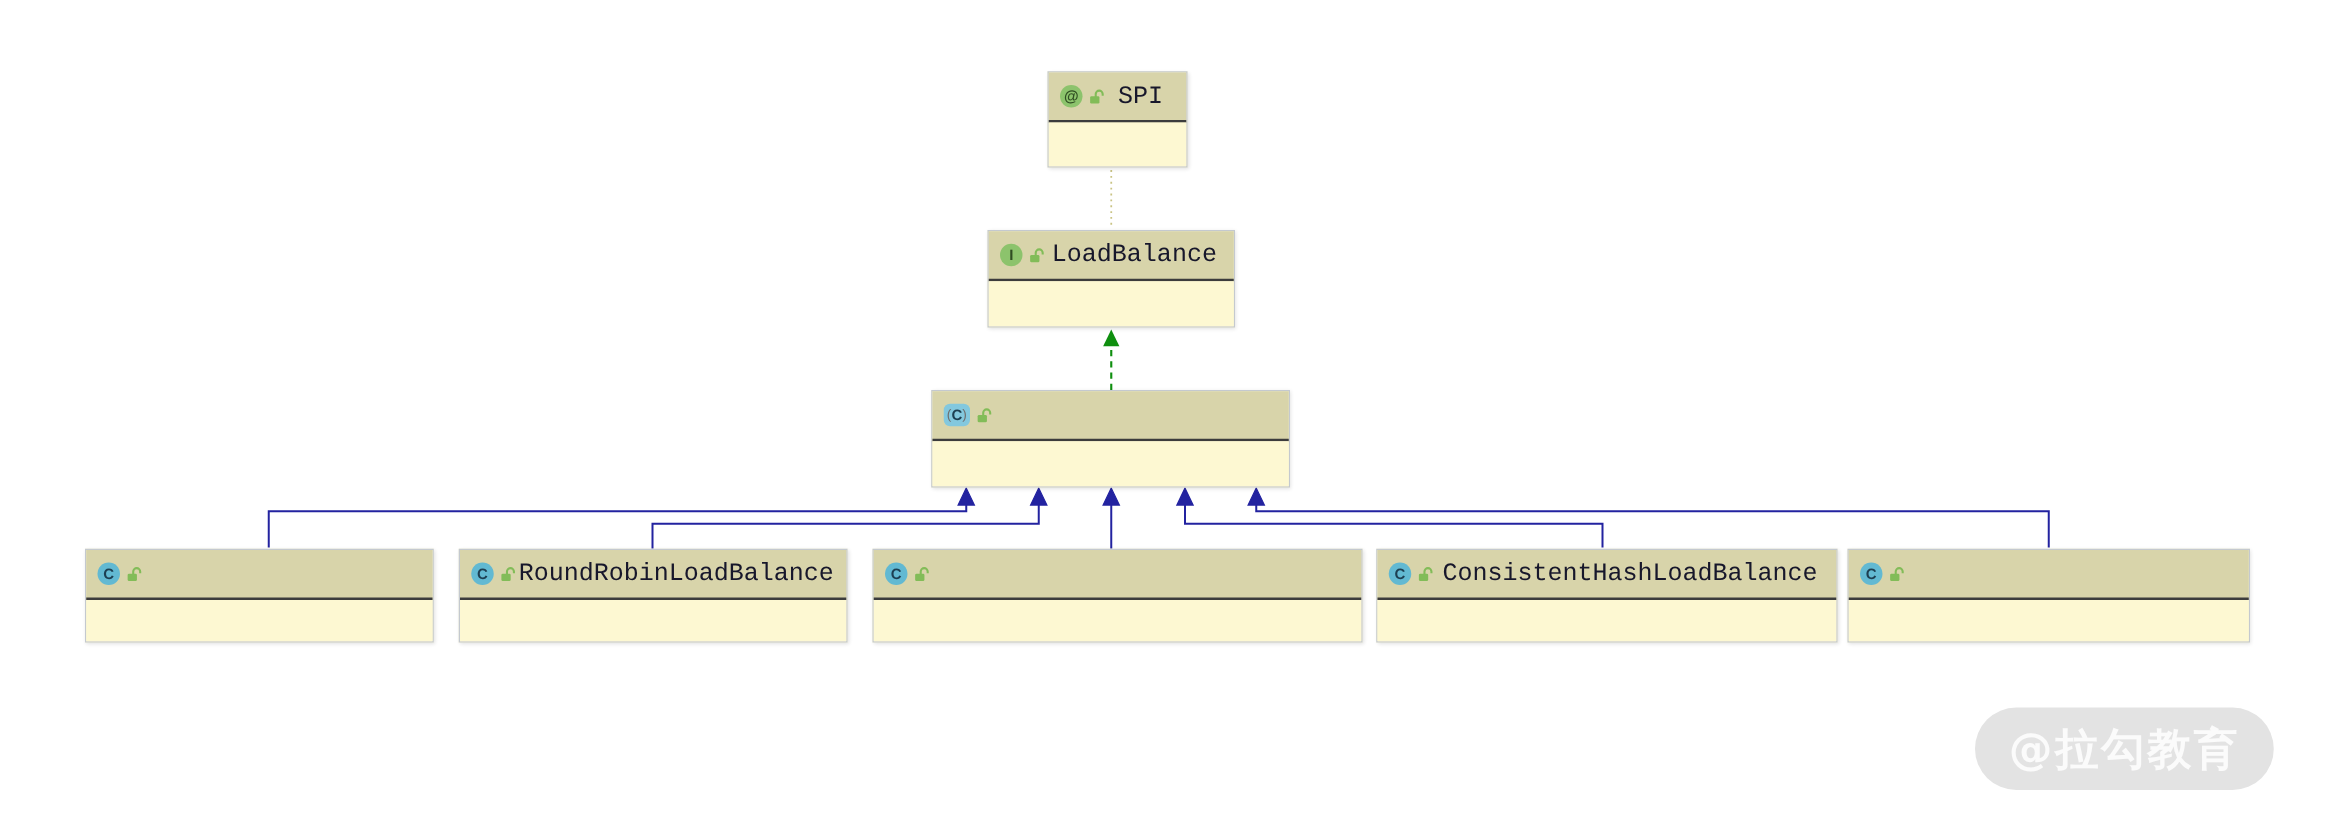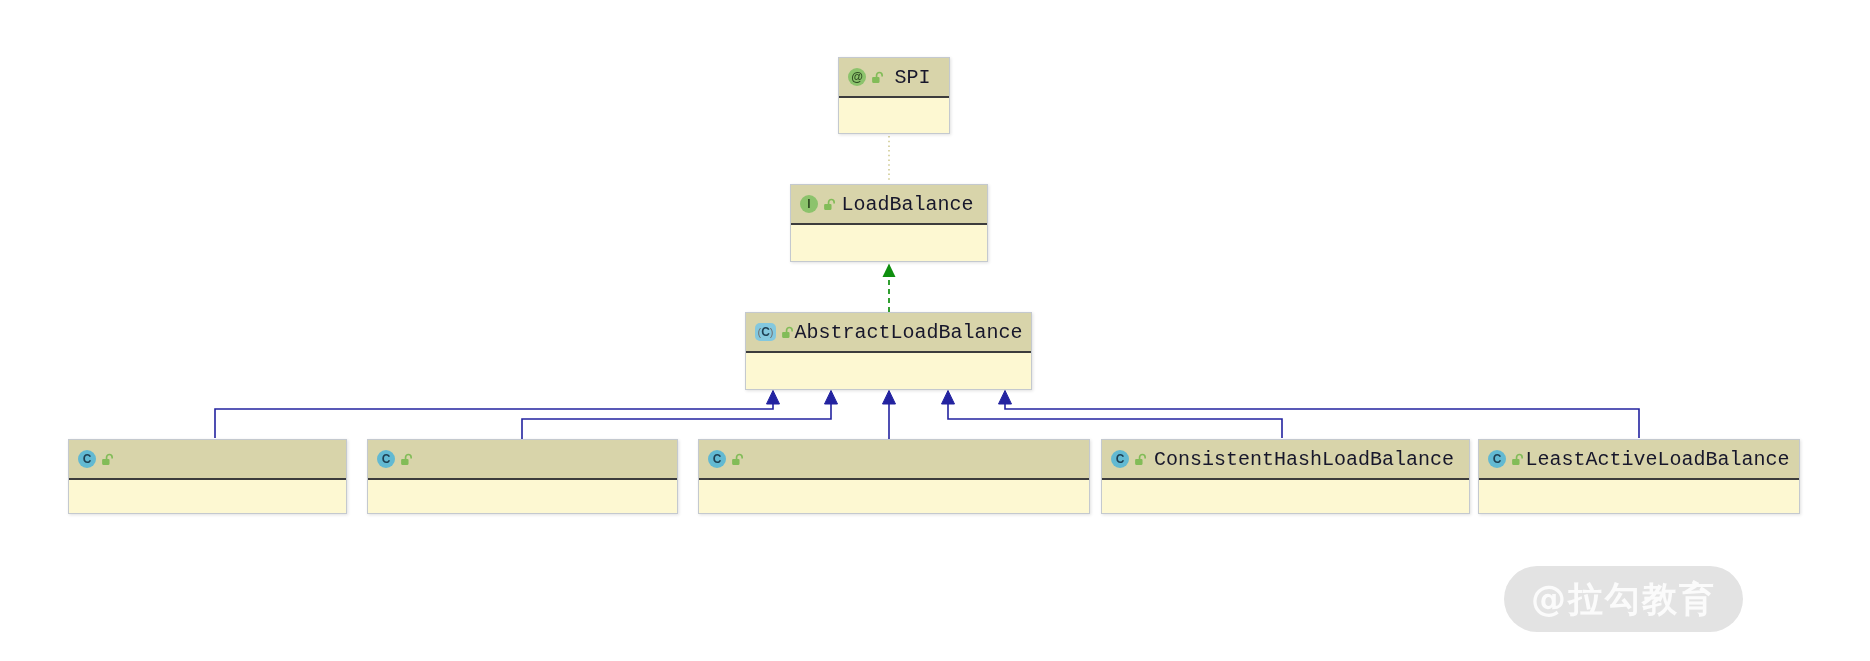--- a/index.html
+++ b/index.html
@@ -61,21 +61,21 @@
   }
   .icon.green-circle { background: var(--icon-green); color: var(--icon-glyph-dark); }
   .icon.teal-circle  { background: var(--icon-teal);  color: var(--icon-teal-glyph); }
   .icon.teal-square  {
     border-radius:5px; background: var(--abstract-teal);
     width:21px; color: var(--icon-teal-glyph);
   }
   .icon .paren { color:#6f6f6f; font-weight:normal; font-size:11px; }
   .lock { margin-left:5px; flex:0 0 auto; display:inline-flex; }
   .watermark {
-    position:absolute; left:1504px; top:566px; width:239px; height:66px;
+    position:absolute; left:1580px; top:566px; width:239px; height:66px;
     background: var(--watermark-bg); border-radius:33px;
     display:flex; align-items:center; justify-content:center;
     font-size:35px; font-weight:bold; color: var(--watermark-text);
     letter-spacing:2px;
     font-family:"DejaVu Sans","Liberation Sans",sans-serif;
   }
 </style>
 </head>
 <body>
 
@@ -136,21 +136,20 @@
         <span class="paren">(</span>
         <span>C</span>
         <span class="paren">)</span>
       </span>
     <span class="lock">
       <svg width="13" height="13" viewBox="0 0 14 14">
         <path d="M6,7 V4.6 A3,3 0 0 1 12,4.6 V6" fill="none" style="stroke:var(--lock-green);stroke-width:1.8"></path>
         <rect x="1.2" y="6.4" width="8" height="6.4" rx="1.2" style="fill:var(--lock-green)"></rect>
       </svg>
     </span>
-    <span class="node-name">AbstractLoadBalance</span>
   </div>
   <div class="node-body"></div>
 </div>
 
 <div class="node" style="left:68px;top:439px;width:279px;height:75px">
   <div class="node-header">
     <span class="icon teal-circle">C</span>
     <span class="lock">
       <svg width="13" height="13" viewBox="0 0 14 14">
         <path d="M6,7 V4.6 A3,3 0 0 1 12,4.6 V6" fill="none" style="stroke:var(--lock-green);stroke-width:1.8"></path>
@@ -163,20 +162,21 @@
 
 <div class="node" style="left:367px;top:439px;width:311px;height:75px">
   <div class="node-header">
     <span class="icon teal-circle">C</span>
     <span class="lock">
       <svg width="13" height="13" viewBox="0 0 14 14">
         <path d="M6,7 V4.6 A3,3 0 0 1 12,4.6 V6" fill="none" style="stroke:var(--lock-green);stroke-width:1.8"></path>
         <rect x="1.2" y="6.4" width="8" height="6.4" rx="1.2" style="fill:var(--lock-green)"></rect>
       </svg>
     </span>
+    <span class="node-name">RoundRobinLoadBalance</span>
   </div>
   <div class="node-body"></div>
 </div>
 
 <div class="node" style="left:698px;top:439px;width:392px;height:75px">
   <div class="node-header">
     <span class="icon teal-circle">C</span>
     <span class="lock">
       <svg width="13" height="13" viewBox="0 0 14 14">
         <path d="M6,7 V4.6 A3,3 0 0 1 12,4.6 V6" fill="none" style="stroke:var(--lock-green);stroke-width:1.8"></path>
@@ -203,18 +203,17 @@
 
 <div class="node" style="left:1478px;top:439px;width:322px;height:75px">
   <div class="node-header">
     <span class="icon teal-circle">C</span>
     <span class="lock">
       <svg width="13" height="13" viewBox="0 0 14 14">
         <path d="M6,7 V4.6 A3,3 0 0 1 12,4.6 V6" fill="none" style="stroke:var(--lock-green);stroke-width:1.8"></path>
         <rect x="1.2" y="6.4" width="8" height="6.4" rx="1.2" style="fill:var(--lock-green)"></rect>
       </svg>
     </span>
-    <span class="node-name">LeastActiveLoadBalance</span>
   </div>
   <div class="node-body"></div>
 </div>
 
 <div class="watermark">@拉勾教育</div>
 
 </body></html>

